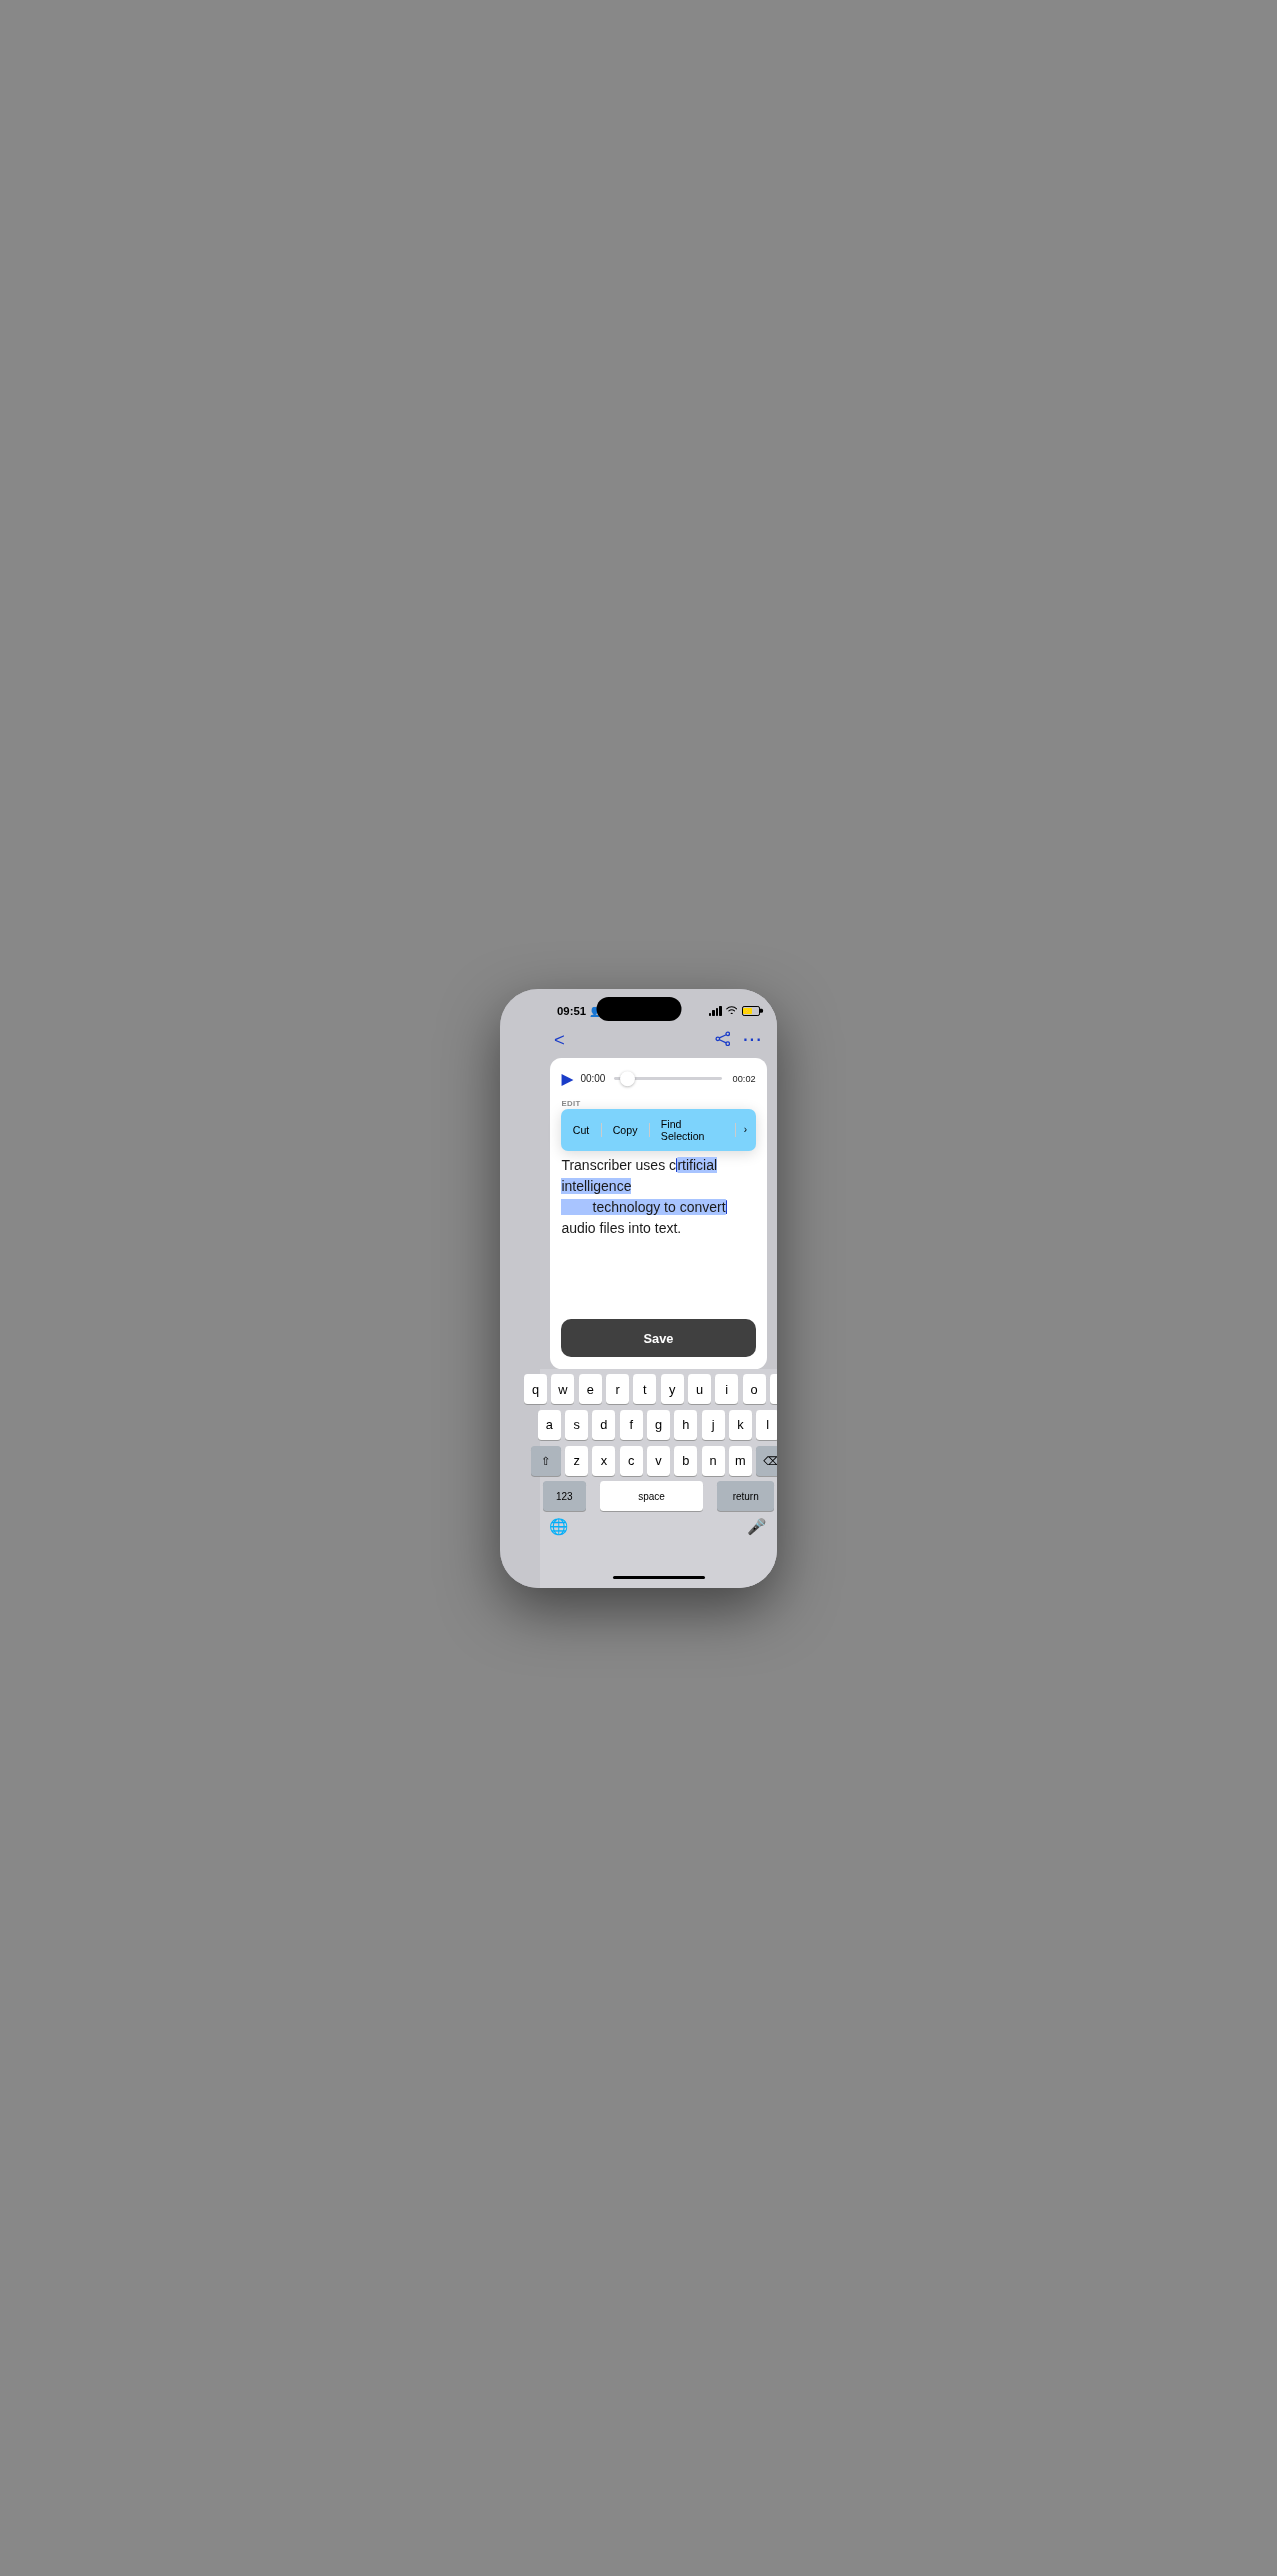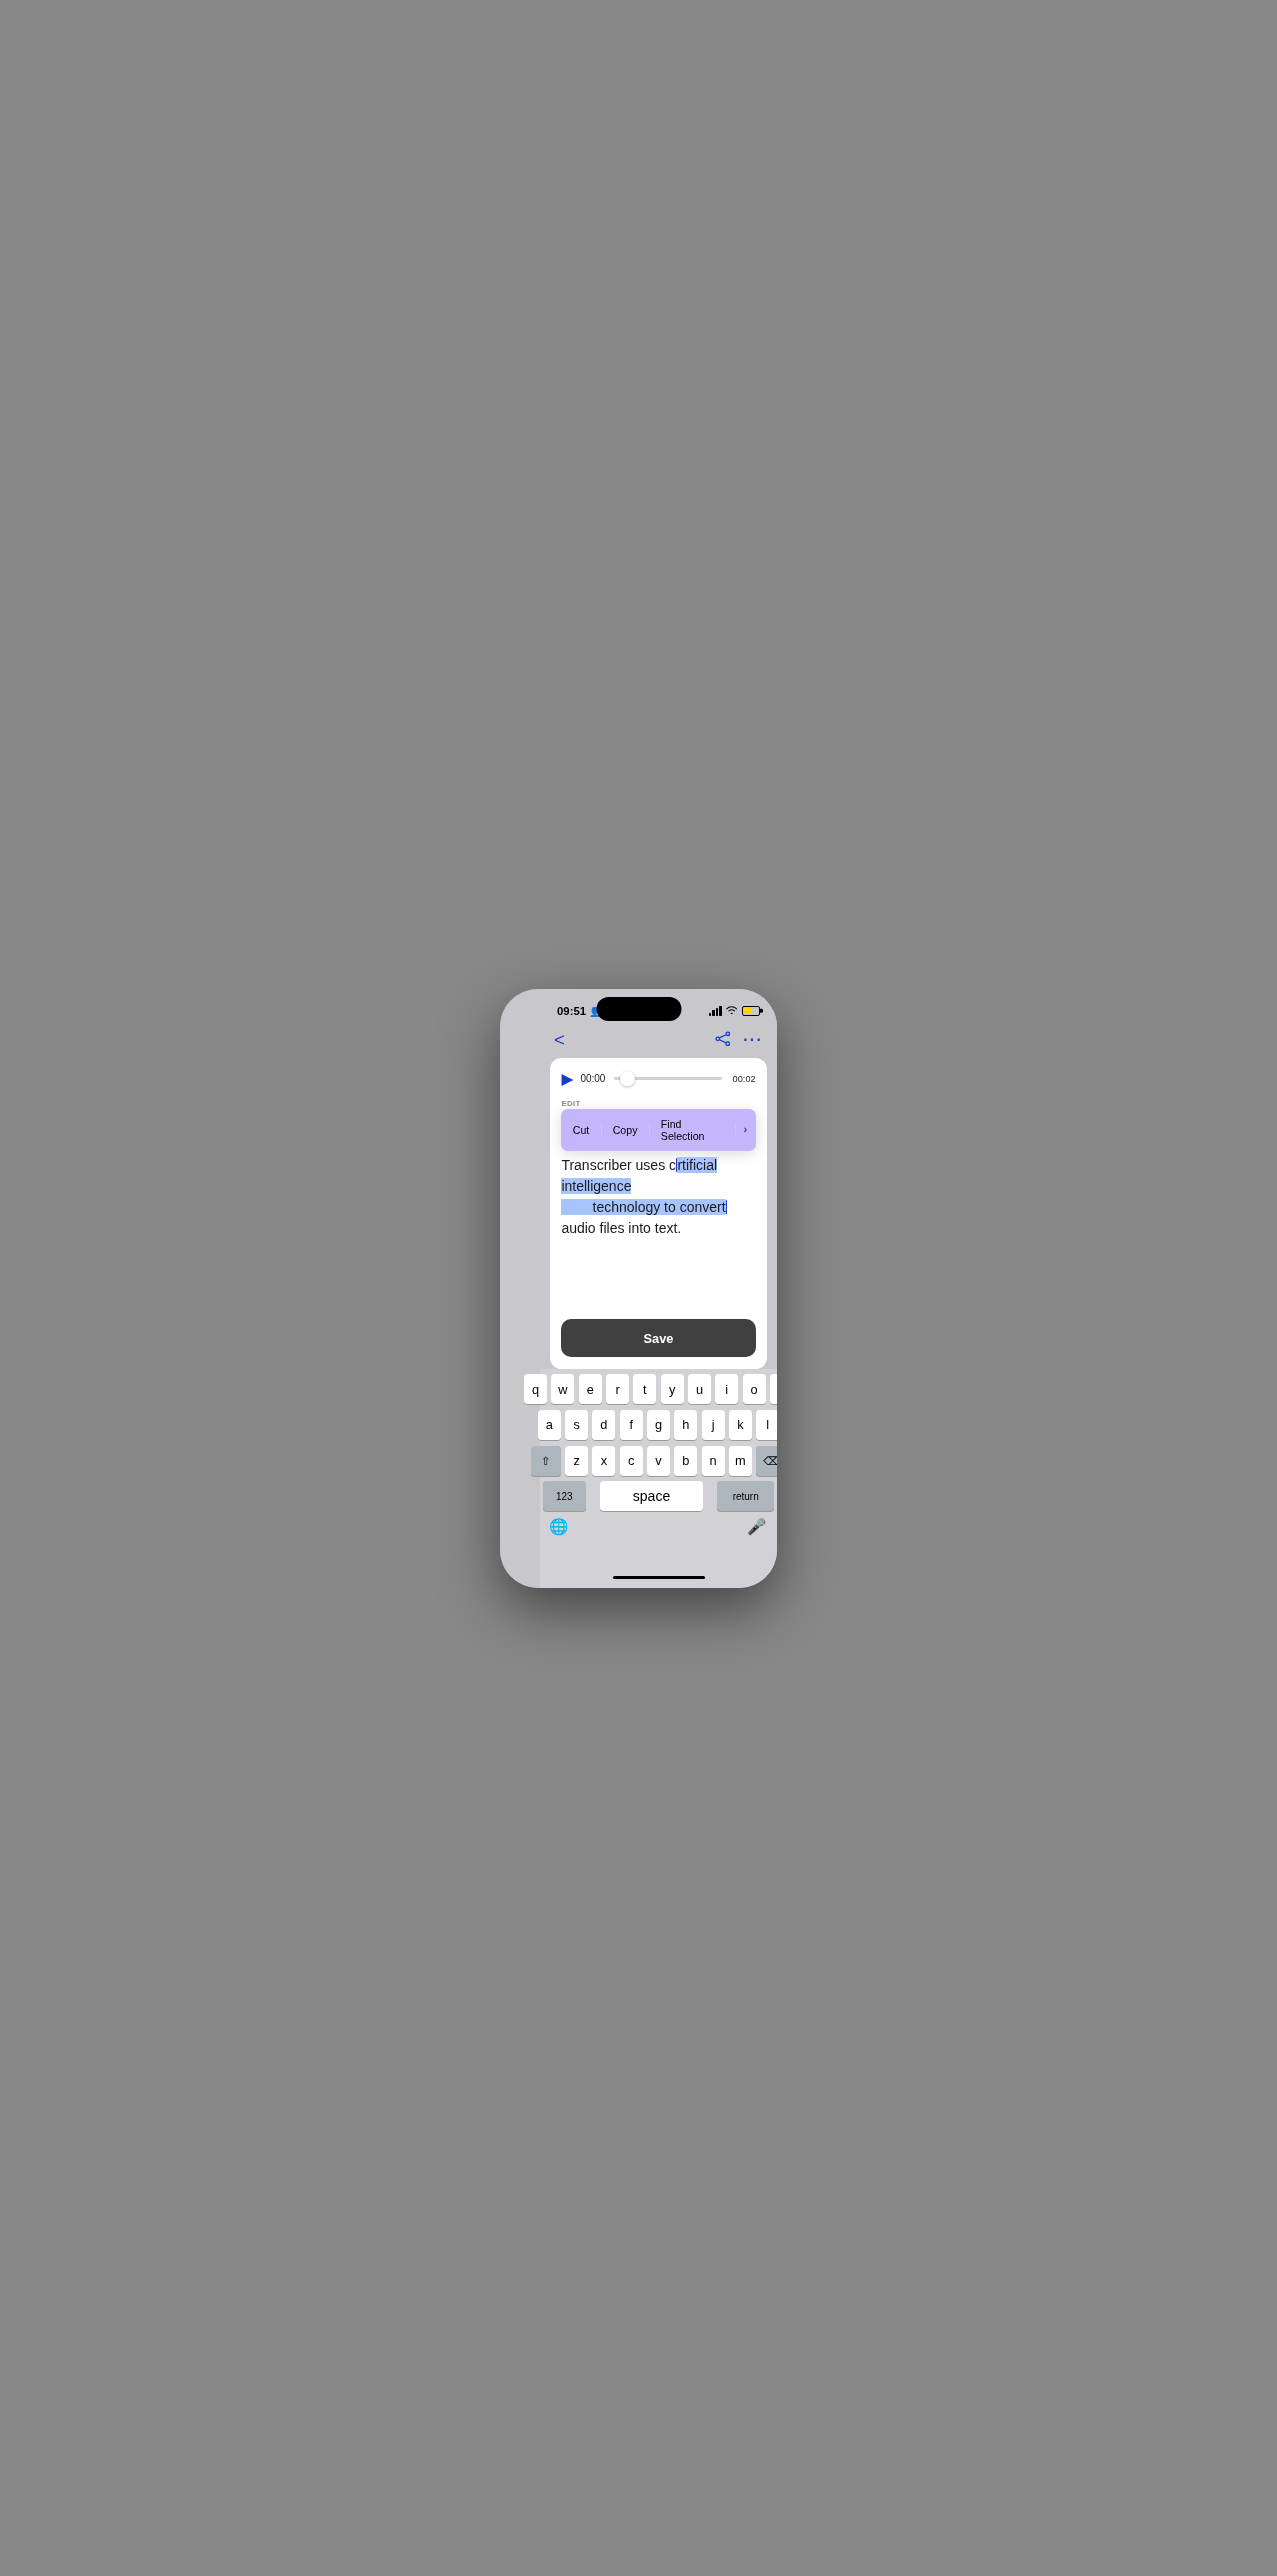--- a/index.html
+++ b/index.html
@@ -206,21 +206,21 @@
     .edit-label {
       font-size: 7.8px;
       font-weight: 600;
       color: #888;
       letter-spacing: 0.4px;
       margin-bottom: 1.4px;
     }
 
     
     .context-menu {
-      background: #c4b5fd;
+      background: #7dd3fc;
       border-radius: 7px;
       padding: 4.3px 0;
       display: flex;
       align-items: center;
       box-shadow: 0 2.8px 14px rgba(0,0,0,0.15);
       margin-bottom: 4.3px;
       width: fit-content;
     }
 
     .context-menu-item {
@@ -317,21 +317,21 @@
 
     .key-backspace {
       min-width: 30px;
       max-width: 34px;
       font-size: 11.4px;
     }
 
     .key-space {
       flex: 3;
       max-width: 142px;
-      font-size: 14px;
+      font-size: 10px;
     }
 
     .keyboard-bottom-row {
       display: flex;
       justify-content: space-between;
       align-items: center;
       padding: 1.4px 7px 1.4px;
     }
 
     .home-indicator {

